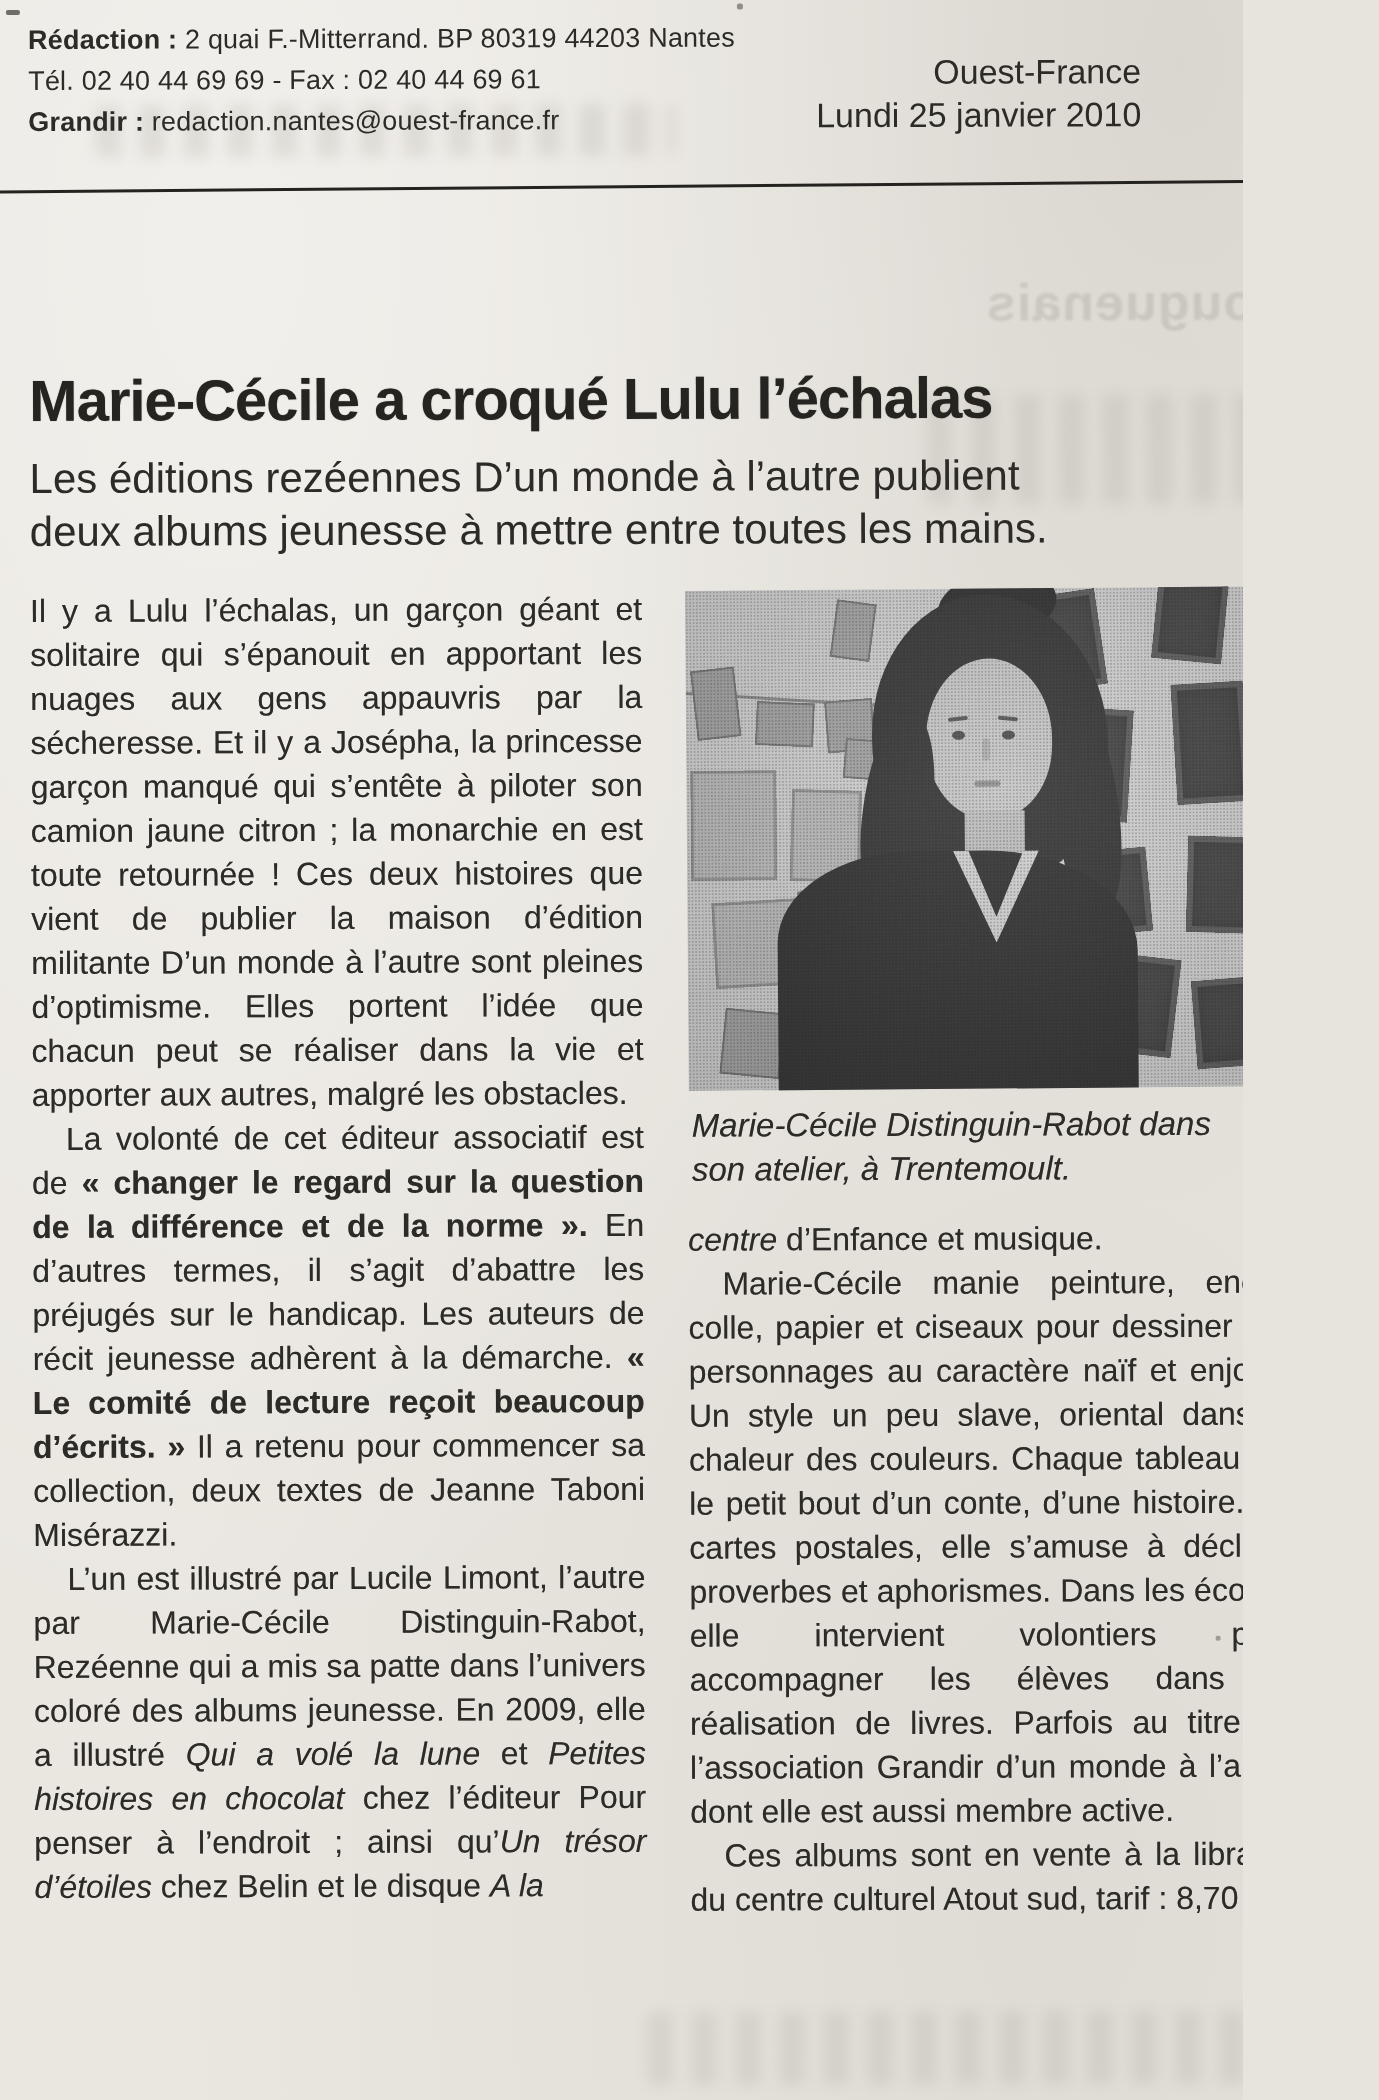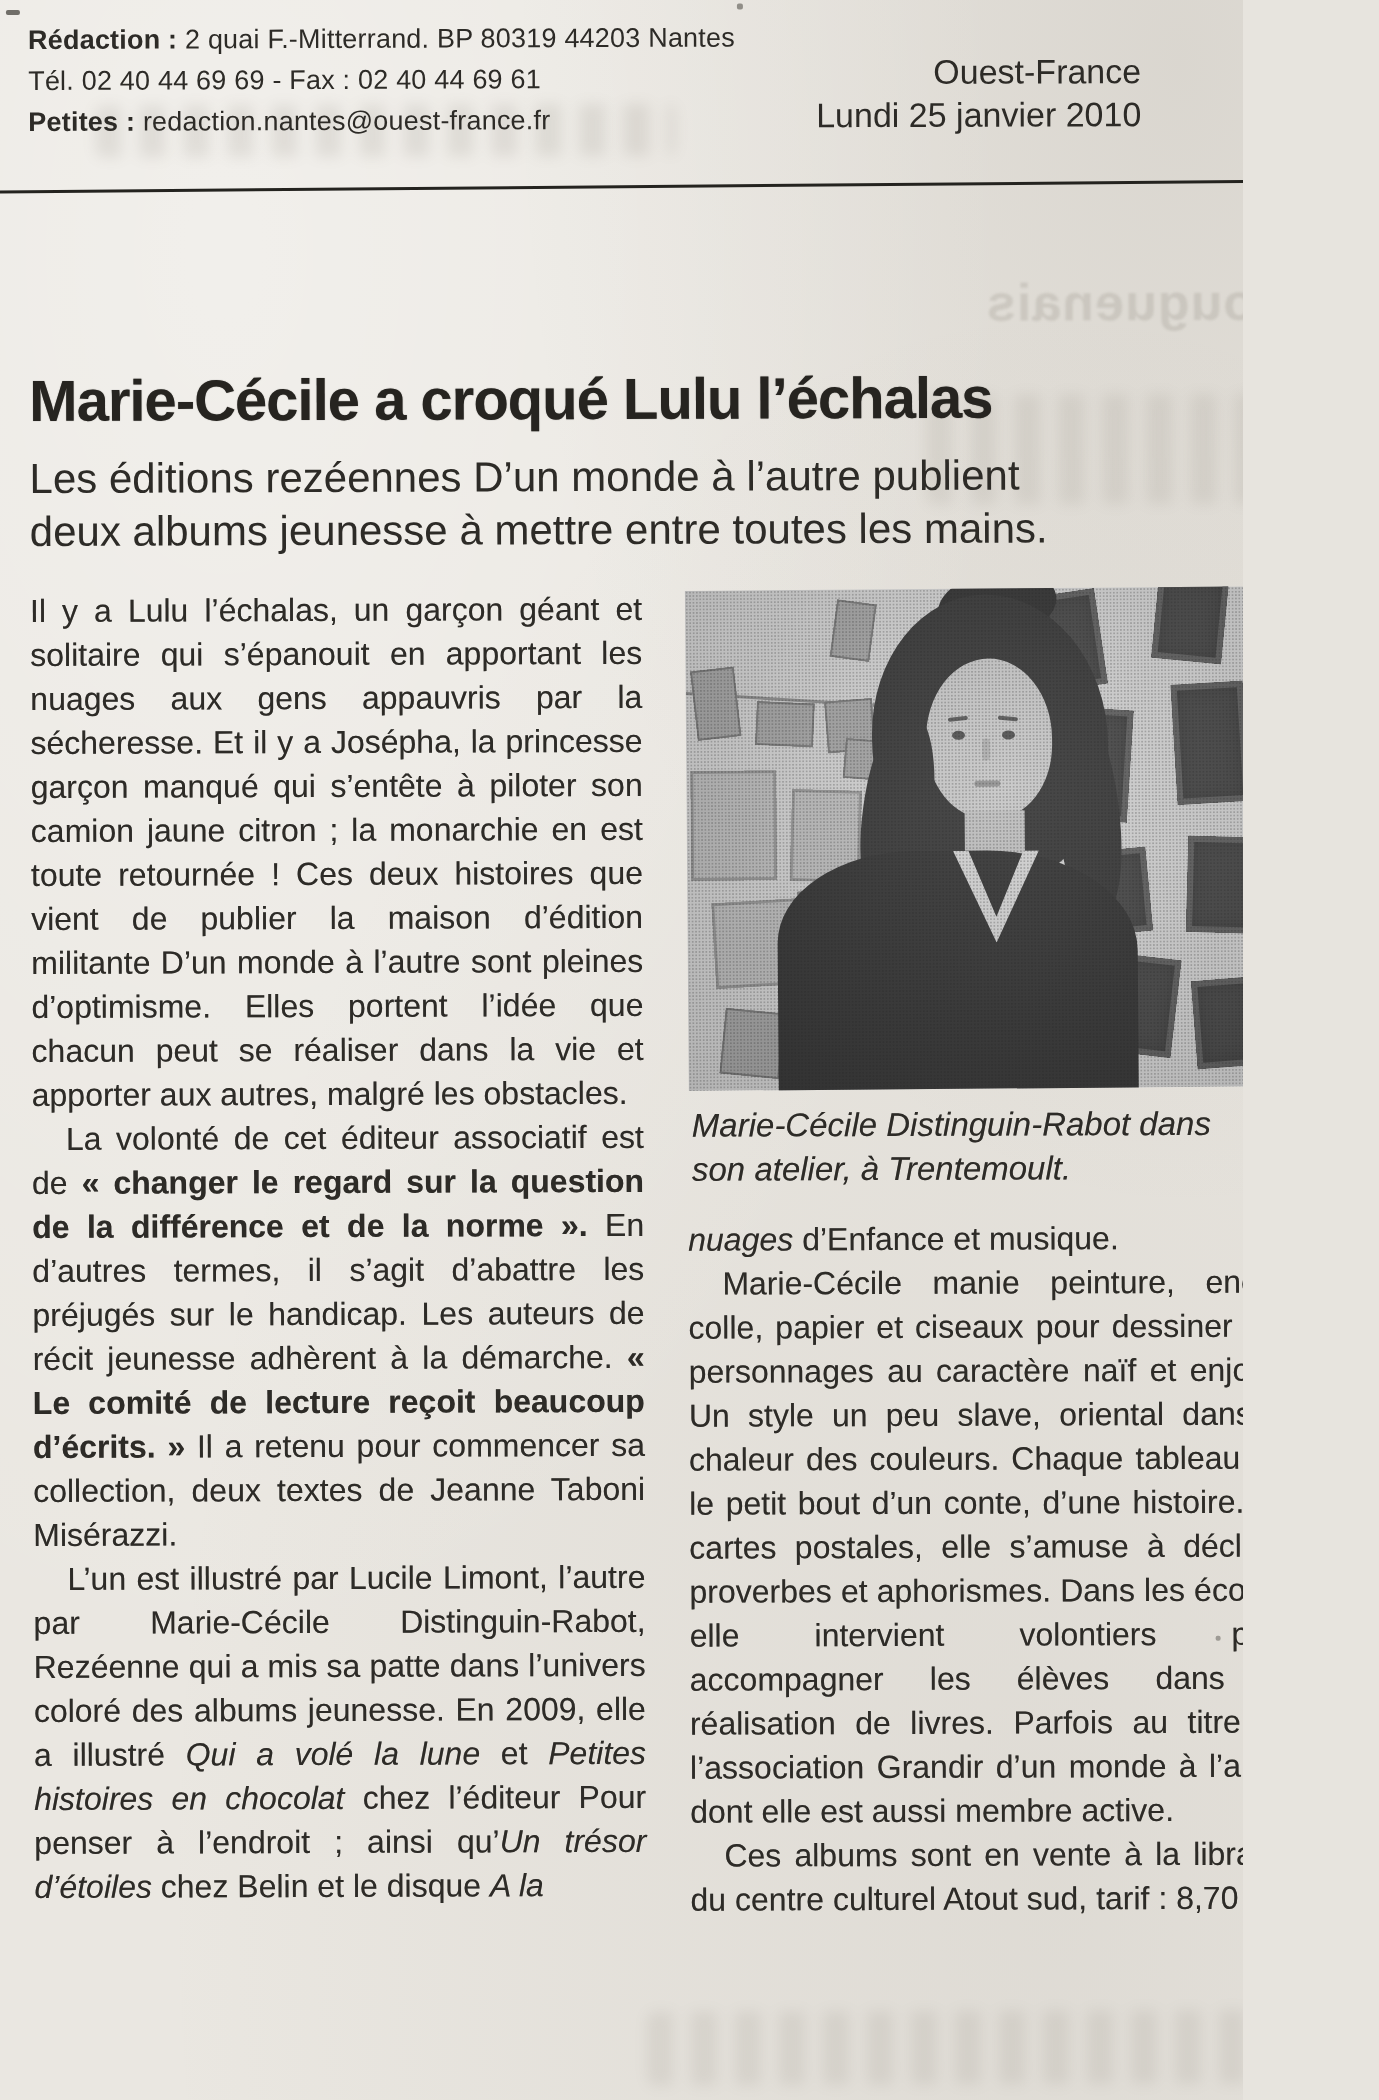--- a/index.html
+++ b/index.html
@@ -104,21 +104,21 @@
 
     <div class="ghost-blob" style="left:95px;top:106px;width:580px;height:52px;"></div>
     <div class="ghost-text" style="left:985px;top:276px;font-size:52px;">Bouguenais</div>
     <div class="ghost-blob" style="left:925px;top:398px;width:420px;height:110px;opacity:.10;"></div>
     <div class="ghost-blob" style="left:640px;top:2014px;width:690px;height:74px;opacity:.10;"></div>
 
     <header>
       <div class="masthead-left">
         <div><span class="lbl">Rédaction :</span><span> 2 quai F.-Mitterrand. BP 80319 44203 Nantes</span></div>
         <div>Tél. 02 40 44 69 69 - Fax : 02 40 44 69 61</div>
-        <div><span class="lbl">Petites :</span><span> redaction.nantes@ouest-france.fr</span></div>
+        <div><span class="lbl">Grandir :</span><span> redaction.nantes@ouest-france.fr</span></div>
       </div>
       <div class="masthead-right">
         <div>Ouest-France</div>
         <div>Lundi 25 janvier 2010</div>
       </div>
     </header>
 
     <div class="rule"></div>
 
     <h1 class="headline">Marie-Cécile a croqué Lulu l’échalas</h1>
@@ -170,21 +170,21 @@
           <div class="neck" style="left:278px;top:222px;width:60px;height:50px;"></div>
           <div class="body-shape" style="left:90px;top:262px;width:360px;height:240px;"></div>
           <div class="collar" style="left:266px;top:262px;width:86px;height:92px;"></div>
 
           <div class="photo-vignette"></div>
           <div class="halftone"></div>
         </div>
         <figcaption>Marie-Cécile Distinguin-Rabot dans son atelier, à Trentemoult.</figcaption>
       </figure>
       <div id="col-right">
-          <p class="body-par"><span class="seg-italic">nuages</span><span> d’Enfance et musique.</span></p>
+          <p class="body-par"><span class="seg-italic">centre</span><span> d’Enfance et musique.</span></p>
           <p class="body-par indent"><span>Marie-Cécile manie peinture, encre, colle, papier et ciseaux pour dessiner ses personnages au caractère naïf et enjoué. Un style un peu slave, oriental dans la chaleur des couleurs. Chaque tableau est le petit bout d’un conte, d’une histoire. En cartes postales, elle s’amuse à décliner proverbes et aphorismes. Dans les écoles, elle intervient volontiers pour accompagner les élèves dans la réalisation de livres. Parfois au titre de l’association Grandir d’un monde à l’autre dont elle est aussi membre active.</span></p>
           <p class="body-par indent"><span>Ces albums sont en vente à la librairie du centre culturel Atout sud, tarif : 8,70 €.</span></p>
         </div>
     </div>
 
     <div class="speck" style="left:6px;top:10px;width:14px;height:5px;opacity:.7;"></div>
     <div class="speck" style="left:737px;top:6px;width:6px;height:6px;opacity:.5;"></div>
     <div class="speck" style="left:1210px;top:1640px;width:5px;height:5px;opacity:.4;"></div>
   </div>
 </div>

